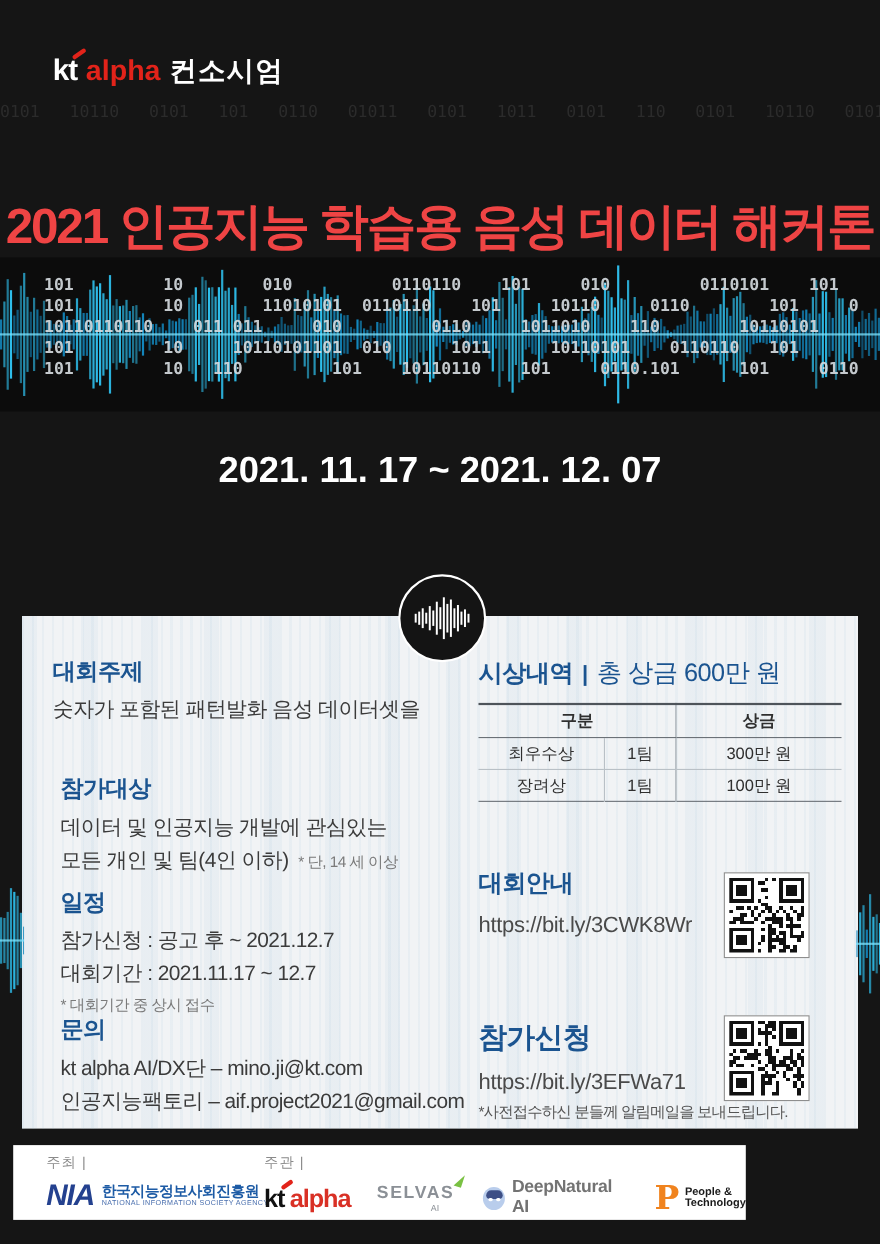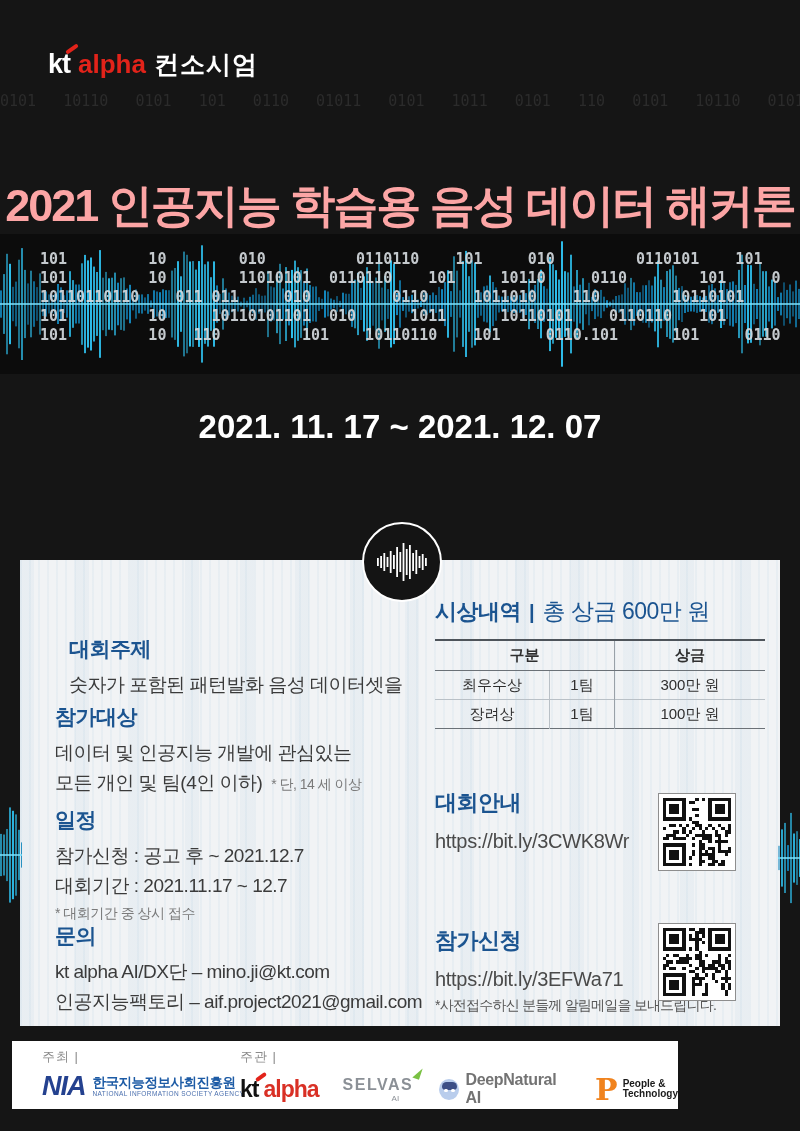--- a/index.html
+++ b/index.html
@@ -9,21 +9,21 @@
   .brand{position:absolute;left:48px;top:48px;display:flex;align-items:baseline;gap:8px;font-weight:bold;}
   .brand .kt{position:relative;color:#fff;font-size:27px;letter-spacing:-1px;}
   .brand .kt i{position:absolute;left:17px;top:-2px;width:14px;height:4px;background:#e2231a;
                transform:rotate(-35deg);border-radius:2px;font-style:normal;}
   .brand .alpha{color:#e2231a;font-size:26px;}
   .brand .consortium{color:#fff;font-size:25px;letter-spacing:1px;}
   
   .top-binary{position:absolute;left:0;top:92px;width:800px;color:#2b2b2b;font-family:"DejaVu Sans Mono",monospace;
               font-size:15px;white-space:pre;overflow:hidden;}
   
-  .title{position:absolute;left:0;top:176px;width:800px;text-align:center;color:#fca5a5;
+  .title{position:absolute;left:0;top:176px;width:800px;text-align:center;color:#ef4444;
          font-size:45px;font-weight:800;letter-spacing:-2px;white-space:nowrap;}
   
   .wave-band{position:absolute;left:0;top:234px;width:800px;height:140px;background:#0c0c0c;}
   .wave-band svg{position:absolute;left:0;top:0;width:800px;height:140px;}
   .binary-overlay{position:absolute;left:40px;top:16px;width:740px;color:#d4dade;opacity:.92;
                   font-family:"DejaVu Sans Mono",monospace;font-size:15px;font-weight:bold;
                   line-height:19px;white-space:pre;overflow:hidden;}
   
   .period{position:absolute;left:0;top:408px;width:800px;text-align:center;color:#fff;
           font-size:33px;font-weight:800;letter-spacing:0px;}
@@ -404,21 +404,21 @@
         <rect x="36.2" y="14" width="1.8" height="18" fill="#fff"></rect>
         <rect x="39.400000000000006" y="11" width="1.8" height="24" fill="#fff"></rect>
         <rect x="42.6" y="17" width="1.8" height="12" fill="#fff"></rect>
         <rect x="45.800000000000004" y="15" width="1.8" height="16" fill="#fff"></rect>
         <rect x="49" y="19" width="1.8" height="8" fill="#fff"></rect>
       </svg>
   </div>
 
   <div class="card">
 
-    <div class="sec" style="left:49px;top:36px;margin-top:39px;">
+    <div class="sec" style="left:28px;top:36px;">
       <h3>대회주제</h3>
       <div class="line">숫자가 포함된 패턴발화 음성 데이터셋을</div>
     </div>
 
     <div class="sec" style="left:35px;top:143px;">
       <h3>참가대상</h3>
       <div class="line">데이터 및 인공지능 개발에 관심있는</div>
       <div class="line">
         <span>모든 개인 및 팀(4인 이하)</span>
         <span class="inline-note">* 단, 14 세 이상</span>
@@ -670,21 +670,21 @@
           <rect x="6" y="20" width="1" height="1"></rect>
           <rect x="8" y="20" width="1" height="1"></rect>
           <rect x="11" y="20" width="1" height="1"></rect>
           <rect x="14" y="20" width="1" height="1"></rect>
           <rect x="15" y="20" width="1" height="1"></rect>
           <rect x="17" y="20" width="1" height="1"></rect>
           <rect x="18" y="20" width="1" height="1"></rect>
         </svg></div>
 
     <div class="sec" style="left:415px;top:366px;">
-      <h3 style="font-size:22px;">참가신청</h3>
+      <h3 style="font-size:26px;">참가신청</h3>
       <div class="url">https://bit.ly/3EFWa71</div>
       <div class="apply-note">*사전접수하신 분들께 알림메일을 보내드립니다.</div>
     </div>
     <div class="qr" style="left:638px;top:363px;" id="qr2"><svg viewBox="0 0 21 21" shape-rendering="crispEdges">
           <rect x="0" y="0" width="1" height="1"></rect>
           <rect x="1" y="0" width="1" height="1"></rect>
           <rect x="2" y="0" width="1" height="1"></rect>
           <rect x="3" y="0" width="1" height="1"></rect>
           <rect x="4" y="0" width="1" height="1"></rect>
           <rect x="5" y="0" width="1" height="1"></rect>

